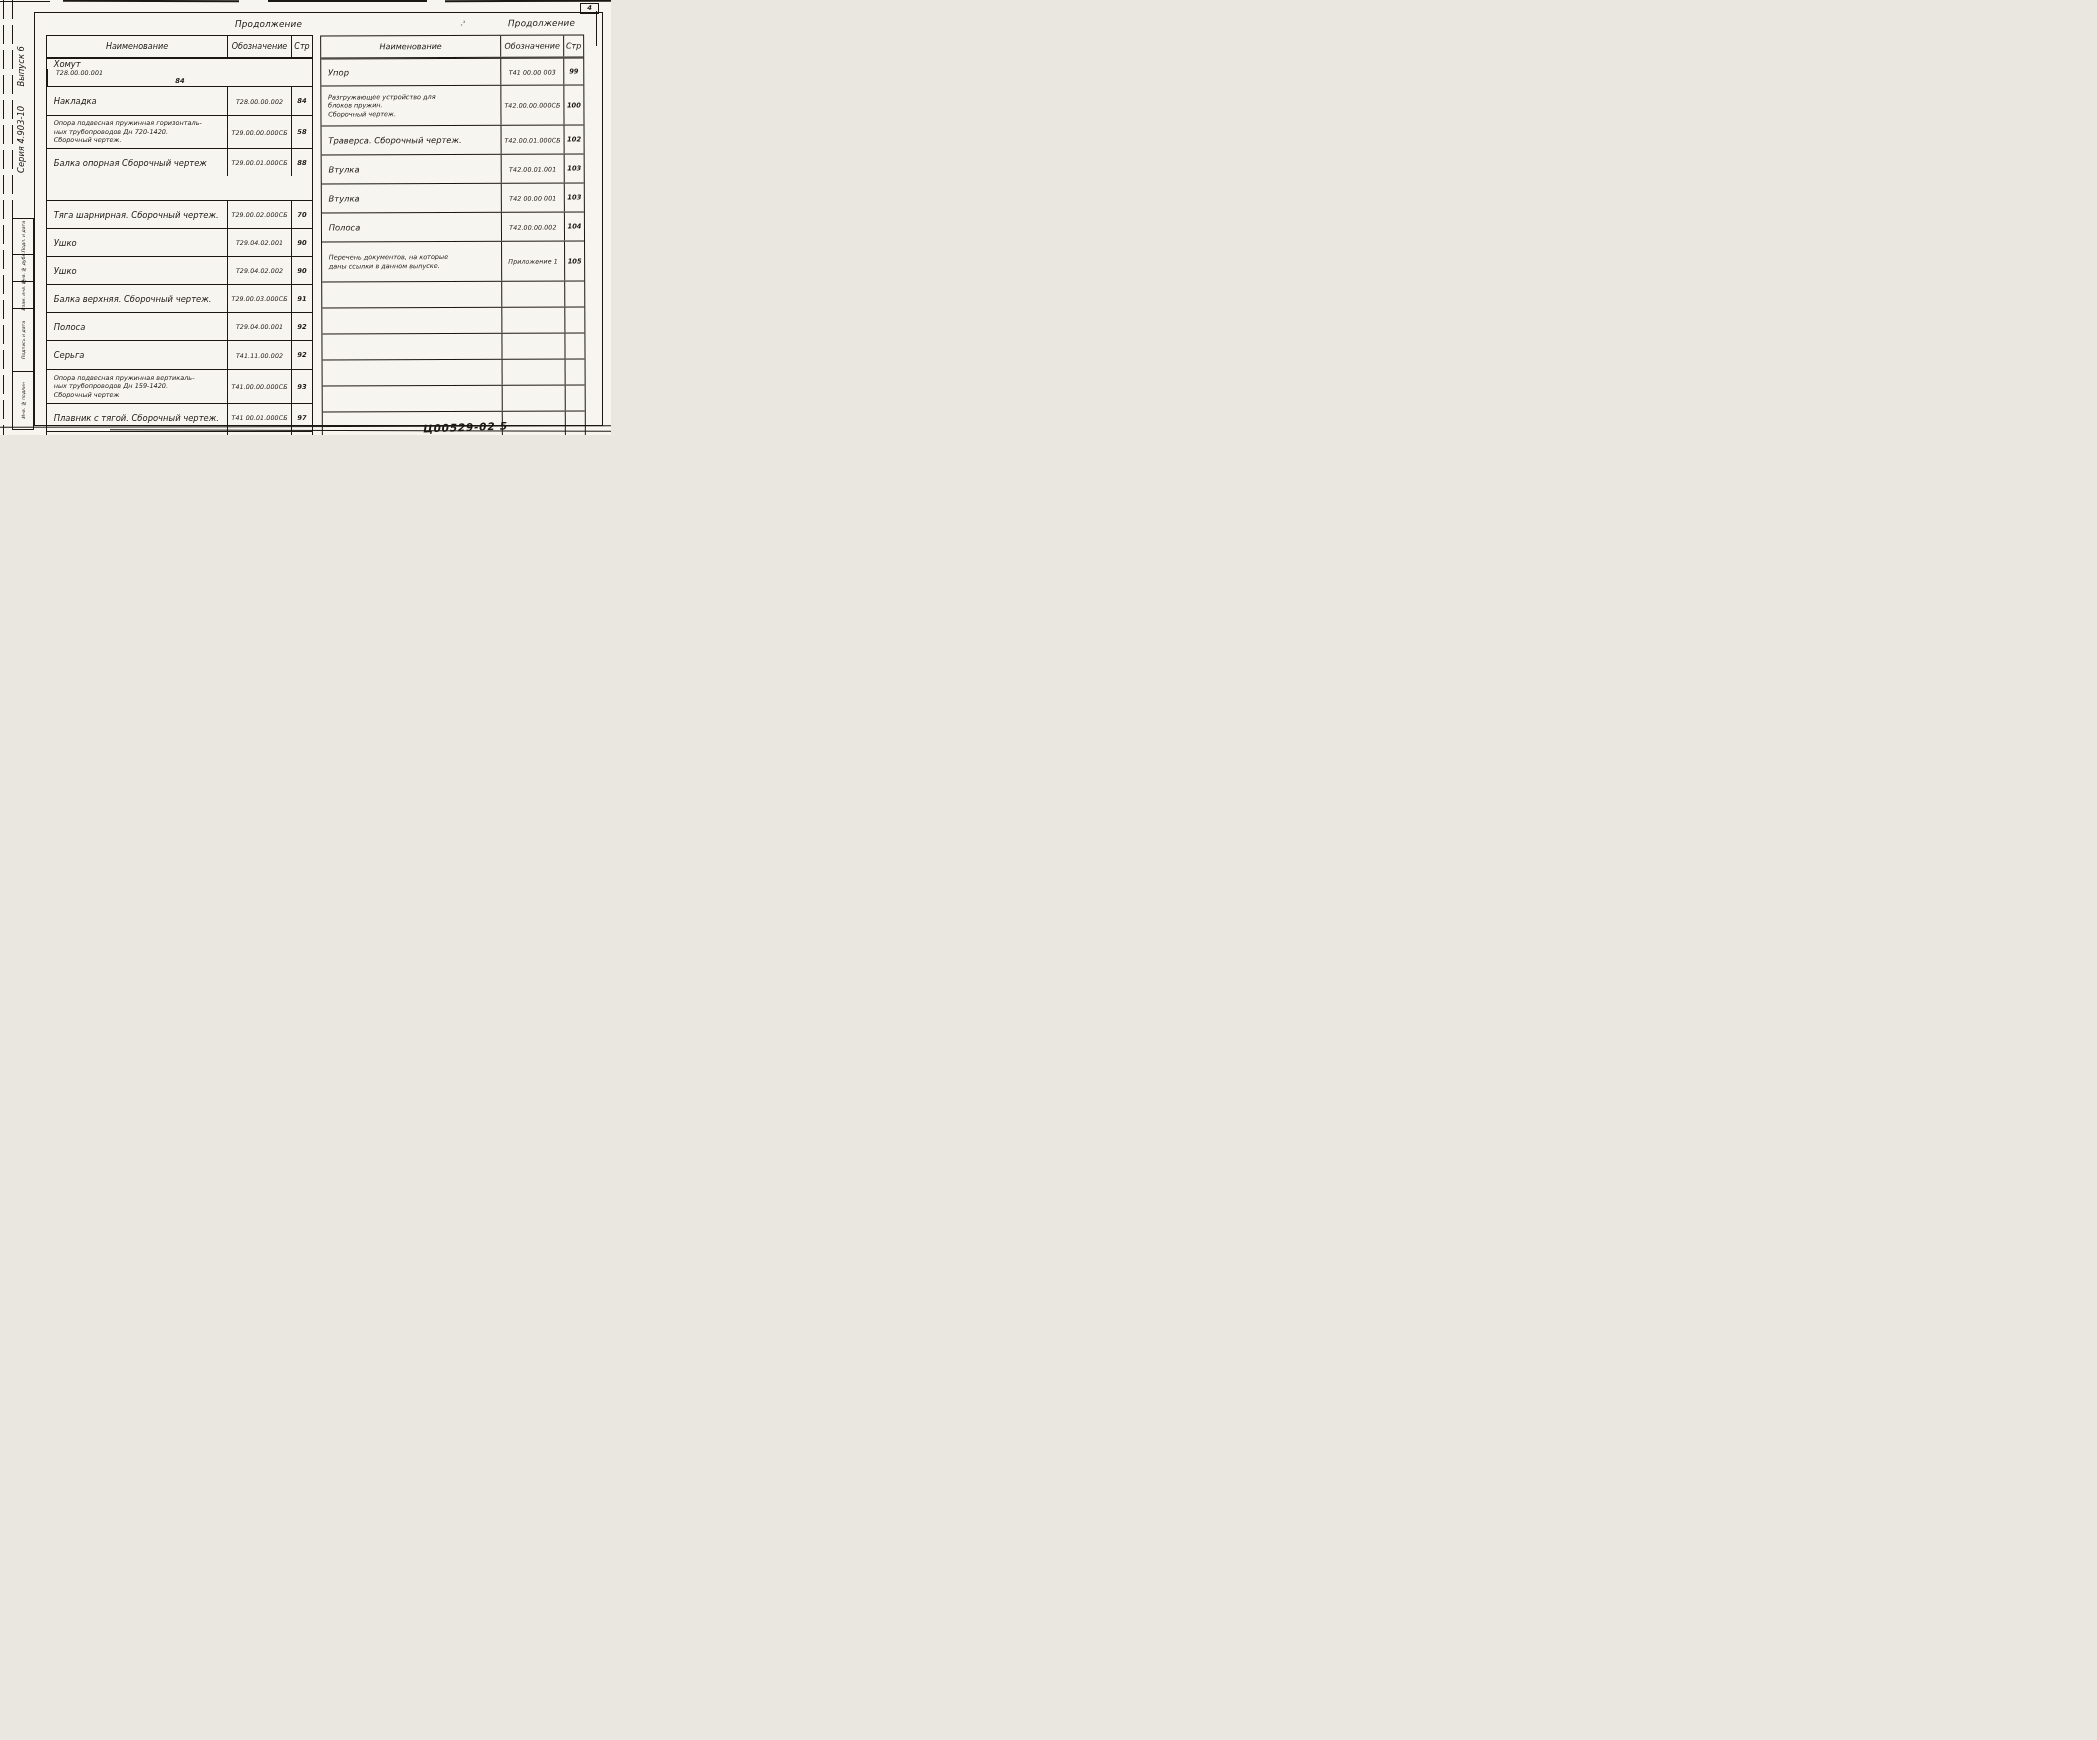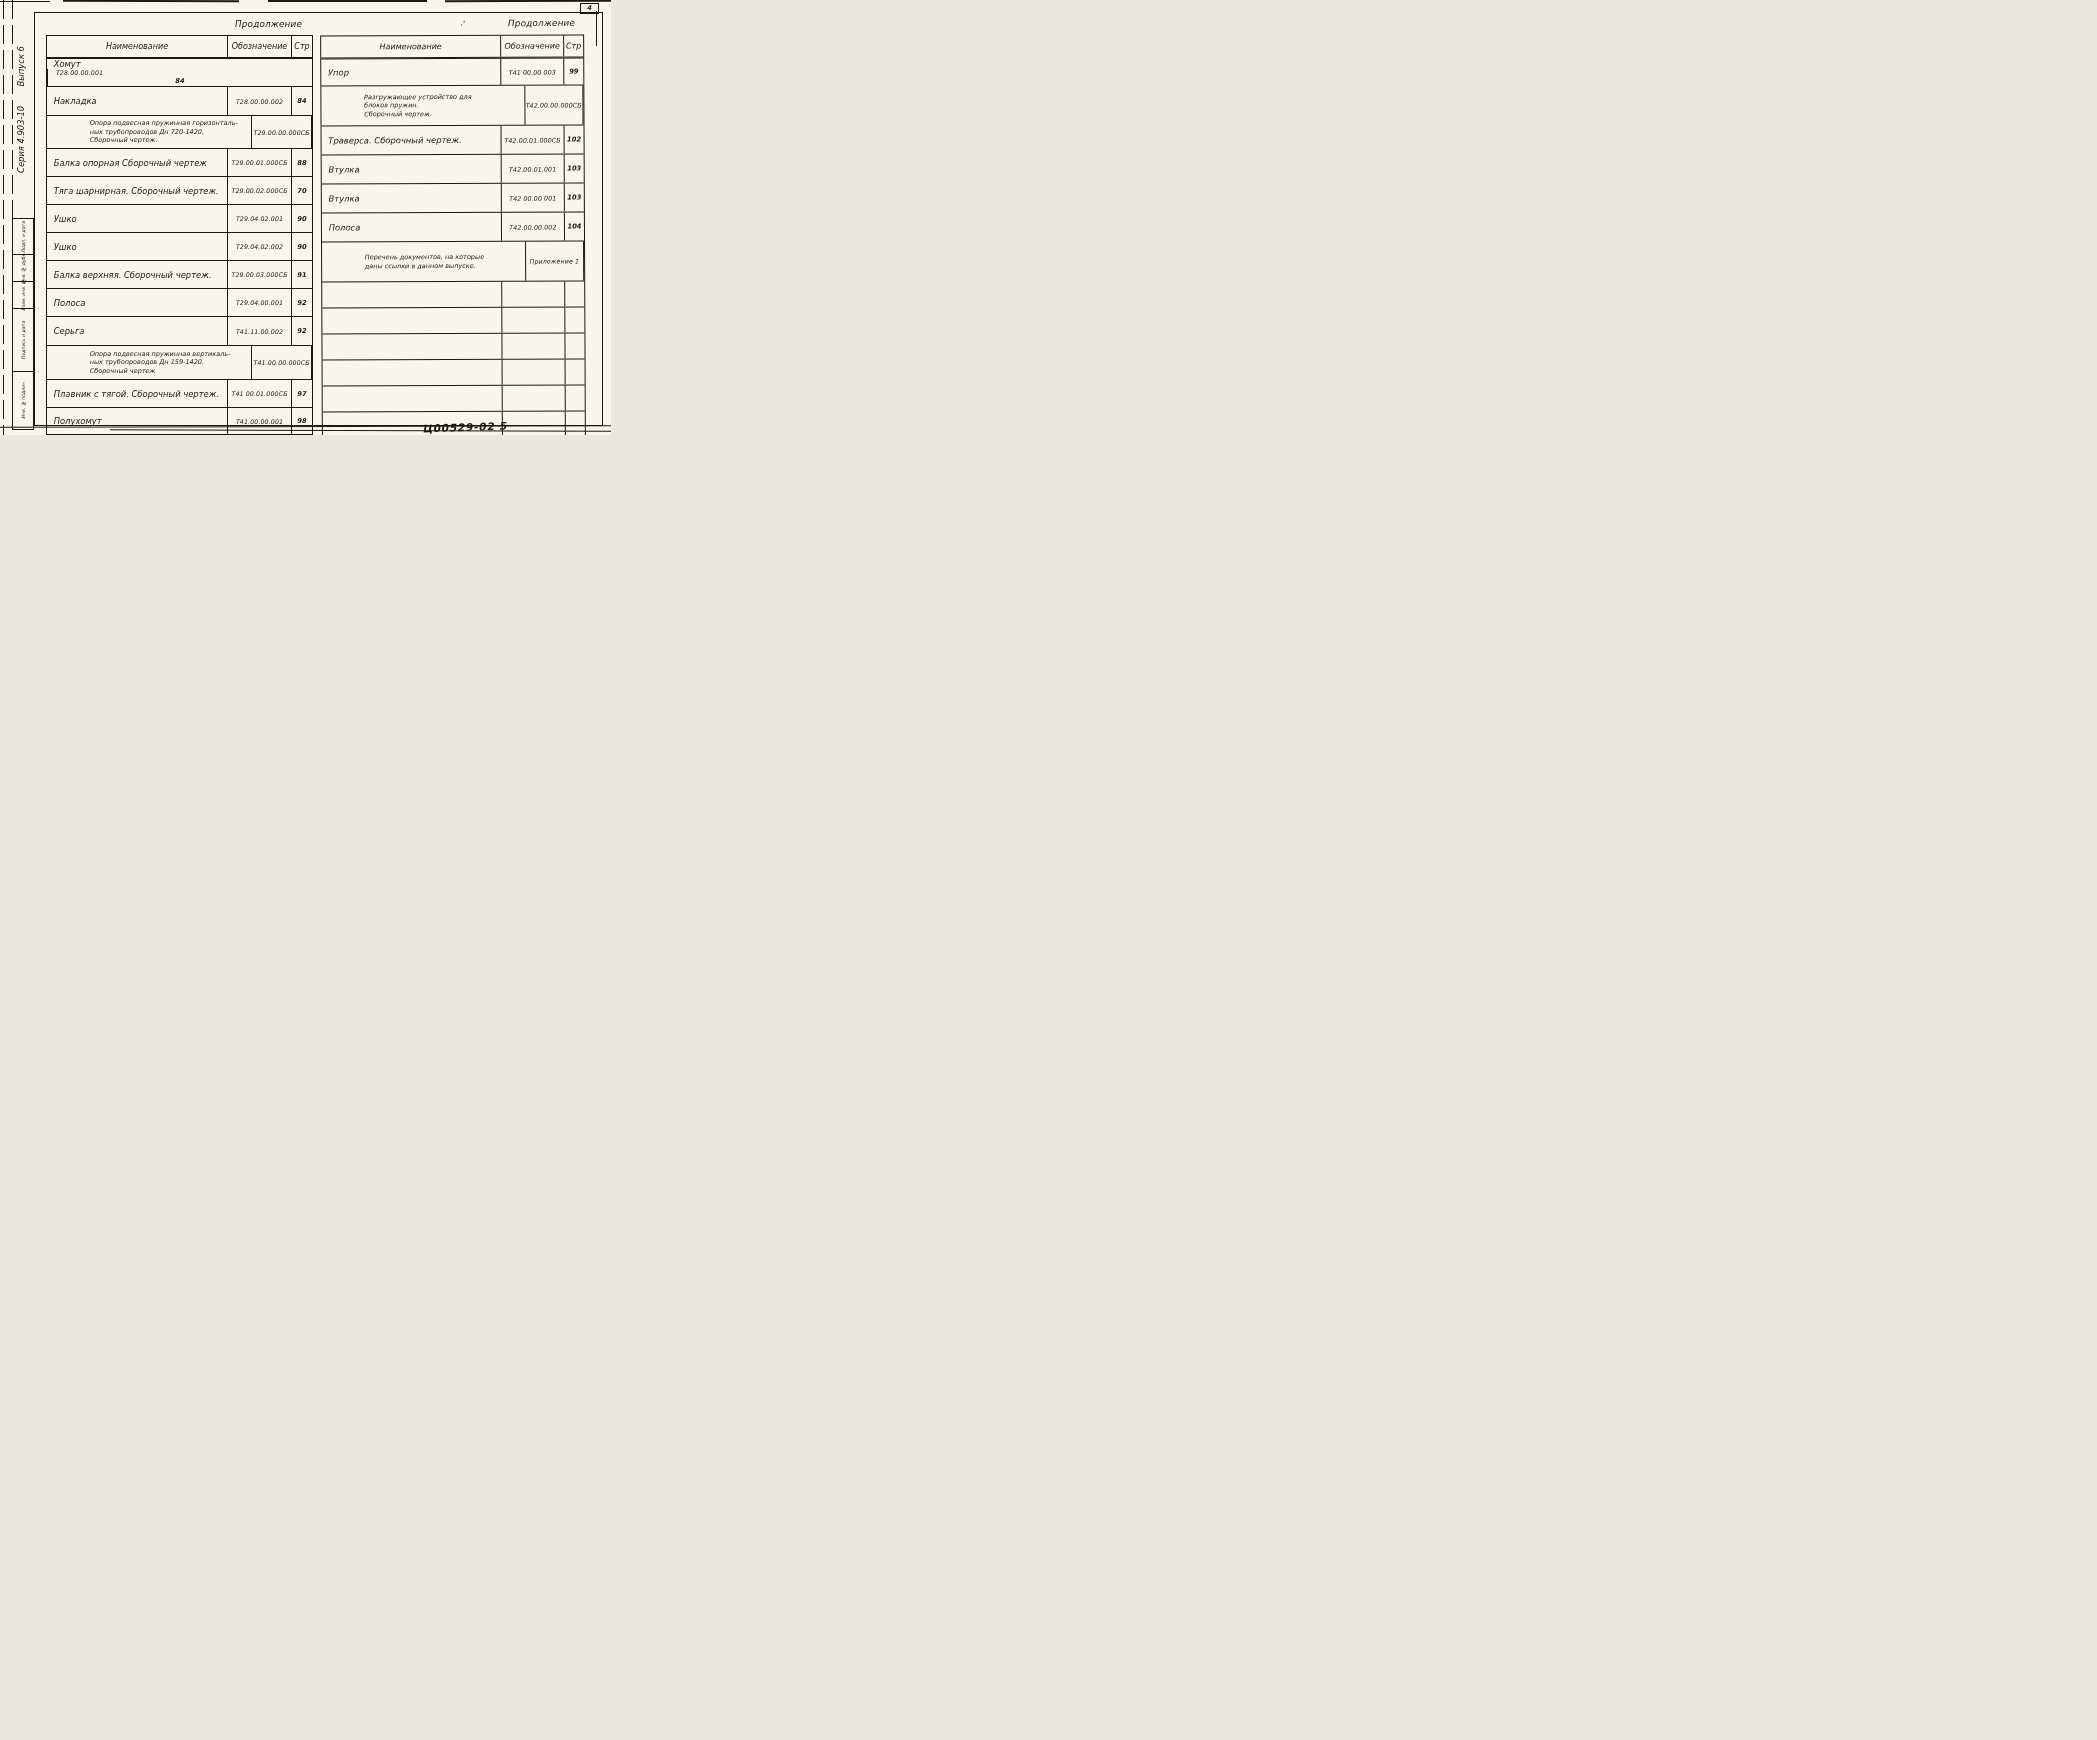--- a/index.html
+++ b/index.html
@@ -46,21 +46,21 @@
   .tbl-left .c1{width:180px;}
   .tbl-left .c2{width:64px;}
   .tbl-left .c3{flex:1;}
   .tbl-right .c1{width:179px;}
   .tbl-right .c2{width:63px;}
   .tbl-right .c3{flex:1;}
   .c1{padding-left:6.7px;}
   .c2,.c3{justify-content:center;}
   .hc{justify-content:center;padding-left:0;text-align:center;font-size:8px;}
   .name{font-size:8.4px;white-space:pre-line;}
-  .name.small{font-size:6.5px;line-height:1.3;margin-left:36px;}
+  .name.small{font-size:6.5px;line-height:1.3;}
   .desig{font-size:6.3px;letter-spacing:0.1px;}
   .pg{font-size:6.7px;font-weight:bold;}
   
   .series{
     position:absolute;left:-49px;top:101px;width:138px;height:17px;
     transform:rotate(-90deg);
     display:flex;align-items:center;justify-content:center;gap:19.3px;
     font-size:8.4px;white-space:nowrap;
   }
   .stamp{position:absolute;left:12px;top:218px;width:22px;height:212px;border:1px solid var(--ink);box-sizing:border-box;}
@@ -143,21 +143,21 @@
 ных трубопроводов Дн 720-1420.
 Сборочный чертеж.</div>
       <div class="c c2 desig">Т29.00.00.000СБ</div>
       <div class="c c3 pg">58</div>
     </div>
     <div class="trow" style="height:27px;">
       <div class="c c1 name">Балка опорная Сборочный чертеж</div>
       <div class="c c2 desig">Т29.00.01.000СБ</div>
       <div class="c c3 pg">88</div>
     </div>
-    <div class="trow" style="height:27px;">
+    <div class="trow" style="height:27px;margin-top:24px;">
       <div class="c c1 name">Тяга шарнирная. Сборочный чертеж.</div>
       <div class="c c2 desig">Т29.00.02.000СБ</div>
       <div class="c c3 pg">70</div>
     </div>
     <div class="trow" style="height:27px;">
       <div class="c c1 name">Ушко</div>
       <div class="c c2 desig">Т29.04.02.001</div>
       <div class="c c3 pg">90</div>
     </div>
     <div class="trow" style="height:27px;">

